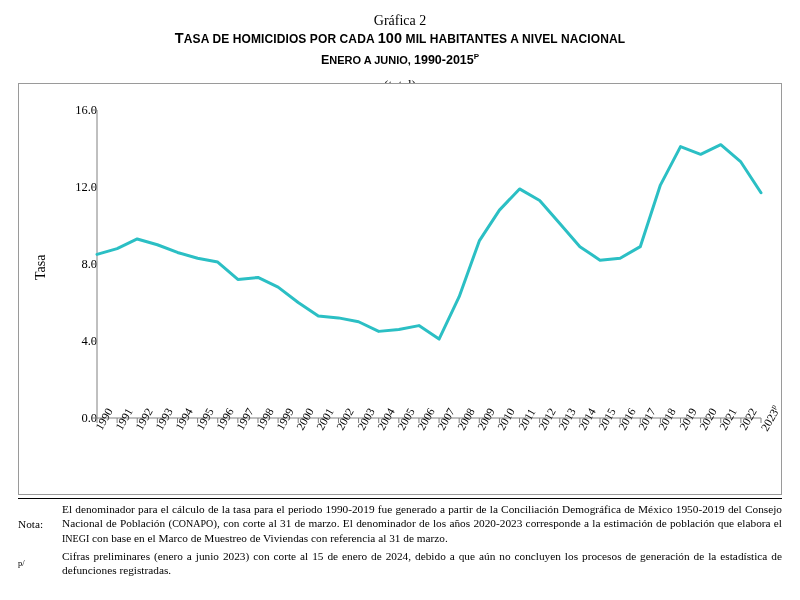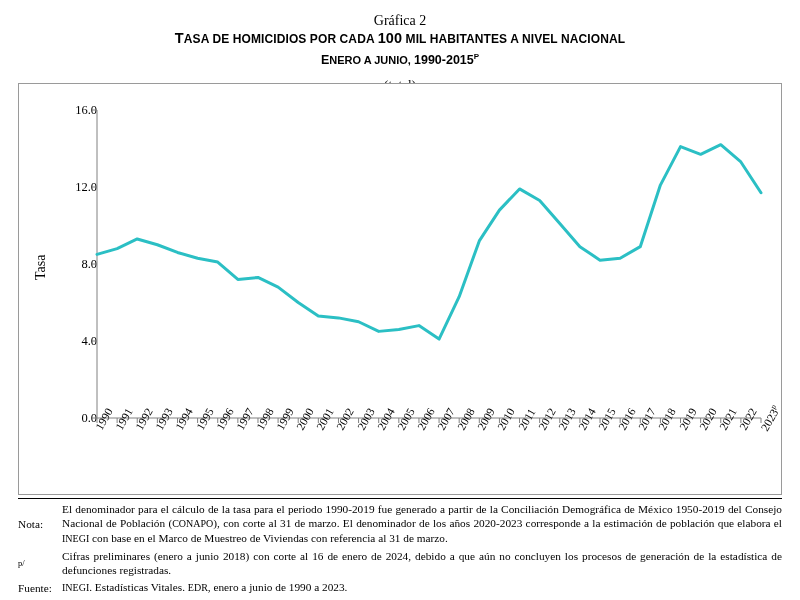--- a/index.html
+++ b/index.html
@@ -287,22 +287,18 @@
   <div class="notes">
     <div class="rule"></div>
 
     <div class="note-row">
       <div class="note-tag">Nota:</div>
       <div class="note-body"><span>El denominador para el cálculo de la tasa para el periodo 1990-2019 fue generado a partir de la Conciliación Demográfica de México 1950-2019 del Consejo Nacional de Población (</span><span class="sc-small">CONAPO</span><span>), con corte al 31 de marzo. El denominador de los años 2020-2023 corresponde a la estimación de población que elabora el </span><span class="sc-small">INEGI</span><span> con base en el Marco de Muestreo de Viviendas con referencia al 31 de marzo.</span></div>
     </div>
 
     <div class="note-row">
       <div class="note-tag sup-tag">p/</div>
-      <div class="note-body">Cifras preliminares (enero a junio 2018) con corte al 16 de enero de 2024, debido a que aún no concluyen los procesos de generación de la estadística de defunciones registradas.</div>
+      <div class="note-body">Cifras preliminares (enero a junio 2023) con corte al 15 de enero de 2024, debido a que aún no concluyen los procesos de generación de la estadística de defunciones registradas.</div>
     </div>
 
-    <div class="note-row source">
-      <div class="note-tag">Fuente:</div>
-      <div class="note-body"><span class="sc-small">INEGI</span><span>. Estadísticas Vitales. </span><span class="sc-small">EDR</span><span>, enero a junio de 1990 a 2023.</span></div>
-    </div>
   </div>
 
 </div>
 
 </body></html>

